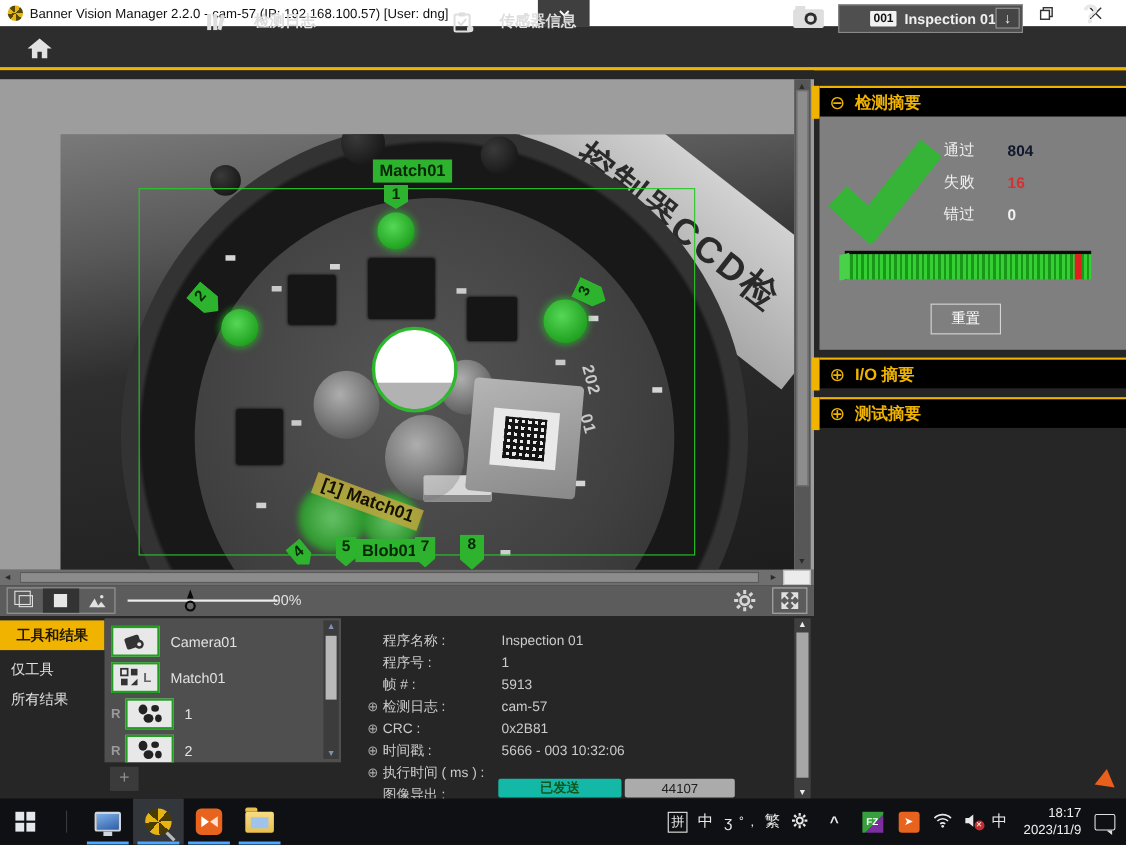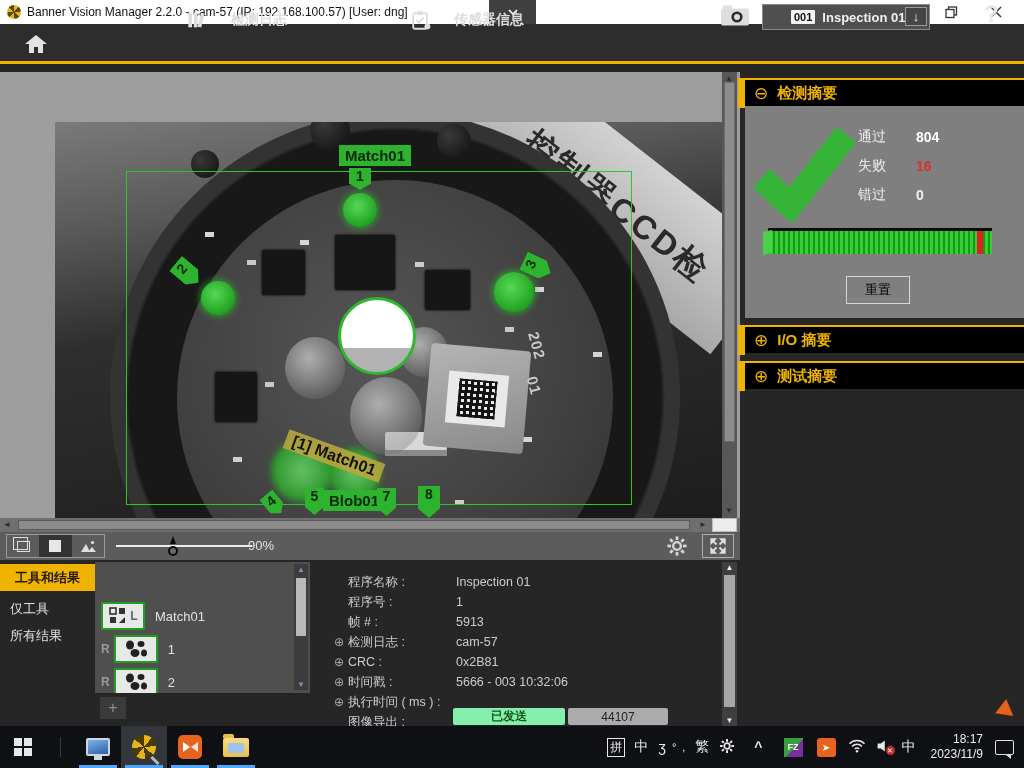--- a/index.html
+++ b/index.html
@@ -94,29 +94,29 @@
     display:flex;align-items:center;gap:9px;padding-left:9px}
   .phead::before{content:"";position:absolute;left:-7px;top:-2px;width:7px;height:30px;background:#f0b400}
   .ph-ico{color:#f0b400;font-size:17px;line-height:17px}
   .ph-title{color:#f0b400;font-weight:bold;font-size:15px}
   .sum-body{left:745px;top:106px;width:279px;height:212px;background:#7f7f7f}
   .bigcheck{position:absolute;left:6px;top:12px;width:104px;height:104px}
   .stats{position:absolute;left:113px;top:16px}
   .stat{display:flex;align-items:center;height:29px;font-size:14px}
   .s-label{color:#ededed;width:58px}
   .s-val{font-weight:bold}
-  .s-val.pass{color:#ffffff}
+  .s-val.pass{color:#0f172a}
   .s-val.fail{color:#d63031}
   .s-val.miss{color:#f2f2f2}
   .histo{position:absolute;left:23px;top:122px;width:224px;height:26px;border-top:3px solid #0b0b0b;
     background:repeating-linear-gradient(90deg,#179917 0 2px,#35cf35 2px 5px)}
   .histo-cap{position:absolute;left:-5px;top:0;width:9px;height:23px;background:#49d149;transform:skewY(-14deg)}
   .histo-red{position:absolute;right:9px;top:0;width:6px;height:23px;background:#e02020}
   .reset-btn{position:absolute;left:101px;top:170px;width:64px;height:28px;border:1px solid #d6d6d6;background:transparent;
-    color:#000000;font-size:13px;display:flex;align-items:center;justify-content:center}
+    color:#ffffff;font-size:13px;display:flex;align-items:center;justify-content:center}
   .orange-tri{left:999px;top:702px;width:0;height:0;border-top:9px solid transparent;border-bottom:9px solid transparent;border-left:16px solid #e8601c;transform:rotate(38deg)}
 
   
   .btab-active{left:0;top:564px;width:95px;height:27px;background:#f0b400;color:#231a00;font-weight:bold;font-size:13px;
     display:flex;align-items:center;justify-content:center}
   .btab{position:absolute;left:10px;color:#e0e0e0;font-size:13px}
   .toollist{left:95px;top:562px;width:215px;height:131px;background:#4f4f4f;overflow:hidden}
   .titem{position:absolute;left:6px;height:30px;display:flex;align-items:center;gap:10px}
   .ticon{width:44px;height:28px;border:2px solid #1f9e1f;background:#e8e8e8;display:flex;align-items:center;justify-content:center;gap:2px}
   .ticon .ltr{font-size:12px;color:#666;font-weight:bold}
@@ -127,21 +127,21 @@
   .tl-ar{position:absolute;left:0;width:14px;text-align:center;font-size:8px;color:#7d93b5}
   .addbtn{left:100px;top:697px;width:26px;height:22px;background:#3b3b3b;color:#8f8f8f;font-size:16px;
     display:flex;align-items:center;justify-content:center}
 
   
   .props{left:330px;top:562px;width:392px;height:164px;overflow:hidden}
   .prow{position:absolute;left:0;width:100%;height:20px;display:flex;align-items:center;font-size:12.5px;color:#cbcbcb}
   .pexp{width:18px;text-align:center;color:#a8a8a8;font-size:12px}
   .plab{width:108px}
   .pval{flex:1}
-  .sentbtn{position:absolute;left:123px;top:146px;width:112px;height:17px;background:#86efac;color:#14561b;font-weight:bold;
+  .sentbtn{position:absolute;left:123px;top:146px;width:112px;height:17px;background:#14b8a6;color:#14561b;font-weight:bold;
     font-size:12px;display:flex;align-items:center;justify-content:center;border-radius:2px}
   .cntbtn{position:absolute;left:238px;top:146px;width:100px;height:17px;background:#ababab;color:#222;
     font-size:12px;display:flex;align-items:center;justify-content:center;border-radius:2px}
   .pr-scroll{left:722px;top:562px;width:15px;height:164px;background:#3f3f3f}
   .pr-thumb{position:absolute;left:2px;top:13px;width:11px;height:132px;background:#a7a7a7}
   .pr-ar{position:absolute;left:0;width:15px;text-align:center;font-size:8px;color:#ededed}
 
   
   .taskbar{left:0;top:726px;width:1024px;height:42px;background:#0e1013;display:flex;align-items:center}
   .tb-cell{height:42px;display:flex;align-items:center;justify-content:center;position:relative}
@@ -394,20 +394,30 @@
     <span class="ph-ico">⊕</span>
     <span class="ph-title">测试摘要</span>
   </div>
   <div class="a orange-tri"></div>
 
   <div class="a btab-active">工具和结果</div>
   <div class="btab" style="top:600px">仅工具</div>
   <div class="btab" style="top:627px">所有结果</div>
 
   <div class="a toollist">
+    <div class="titem" style="top:6px">
+      <div class="ticon">
+        <svg width="22" height="18" viewBox="0 0 24 20">
+            <rect x="2" y="5" width="15" height="12" rx="2" fill="#333" transform="rotate(-18 9 11)"></rect>
+            <circle cx="16" cy="13" r="4.5" fill="#333"></circle>
+            <circle cx="16" cy="13" r="2" fill="#e8e8e8"></circle>
+          </svg>
+      </div>
+      <span class="tlabel">Camera01</span>
+    </div>
     <div class="titem" style="top:39px">
       <div class="ticon">
         <svg width="20" height="20" viewBox="0 0 20 20">
             <rect x="2" y="2" width="6" height="6" fill="none" stroke="#333" stroke-width="1.6"></rect>
             <rect x="11" y="2" width="6" height="6" fill="#333"></rect>
             <rect x="2" y="11" width="6" height="6" fill="#333"></rect>
             <path d="M11 17 L17 11 V17 Z" fill="#333"></path>
           </svg>
         <span class="ltr">L</span>
       </div>

